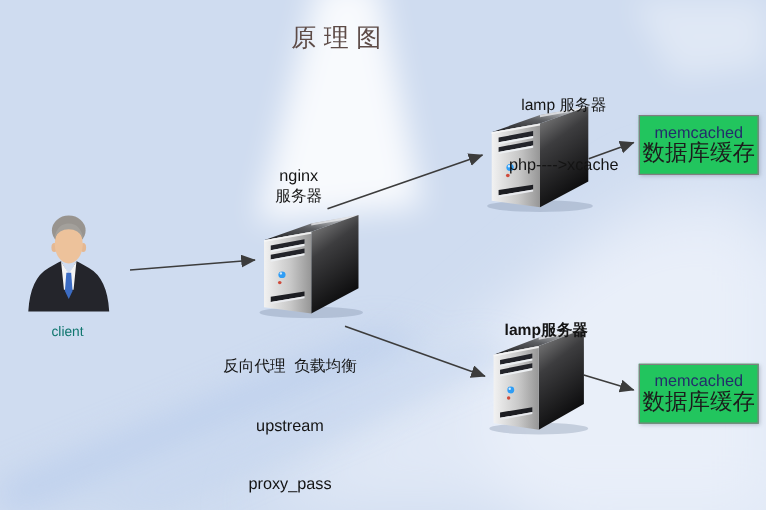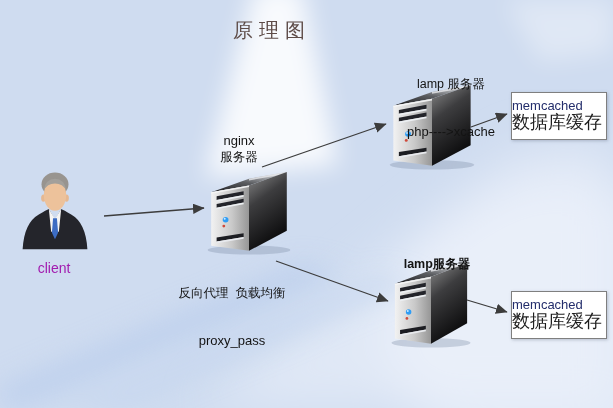--- a/index.html
+++ b/index.html
@@ -26,28 +26,29 @@
     position:absolute;z-index:3;
     transform:translateX(-50%);
     left:272px;top:17px;
     font-size:20px;letter-spacing:6px;
     color:#5d4b47;white-space:pre;
   }
   #client-label{
     position:absolute;z-index:3;
     transform:translateX(-50%);
     left:54px;top:260px;
-    font-size:14px;color:#a21caf;
+    font-size:11px;color:#0f766e;
   }
   .mem-box{
     position:absolute;z-index:3;
     left:511px;width:94px;height:42px;
-    background:#ffffff;
+    background:#22c55e;
     border:1px solid #7f7f7f;
     box-shadow:1px 1px 3px rgba(90,100,120,0.35);
+    text-align:center;
     padding-top:4px;
     box-sizing:content-box;
   }
   .mem-box .l1{font-size:13px;color:#232d6b;line-height:17px;}
   .mem-box .l2{font-size:18px;color:#1c1c1c;line-height:17px;}
   #arrows{position:absolute;left:0;top:0;z-index:1;}
   svg{display:block;}
 </style>
 </head>
 <body>
@@ -148,20 +149,21 @@
   <div id="client-label">client</div>
 
   <div class="lbl" style="left:239px;top:133px;"><span class="en">nginx</span><br><span>服务器</span></div>
   <div class="layer" style="left:204px;top:167px;width:90px;height:88px;">
     <svg width="90" height="88" viewBox="0 0 100 105" preserveAspectRatio="none">
         <use href="#server-tower" xlink:href="#server-tower"></use>
       </svg>
   </div>
   <div class="lbl" style="left:232px;top:255px;">
     <div>反向代理  负载均衡</div>
+    <div class="en">upstream</div>
     <div class="en">proxy_pass</div>
   </div>
 
   <div class="lbl" style="left:451px;top:46px;">
     <div>lamp 服务器</div>
     <div class="en">php----&gt;xcache</div>
   </div>
   <div class="layer" style="left:386px;top:80px;width:92px;height:90px;">
     <svg width="92" height="90" viewBox="0 0 100 105" preserveAspectRatio="none">
         <use href="#server-tower" xlink:href="#server-tower"></use>

